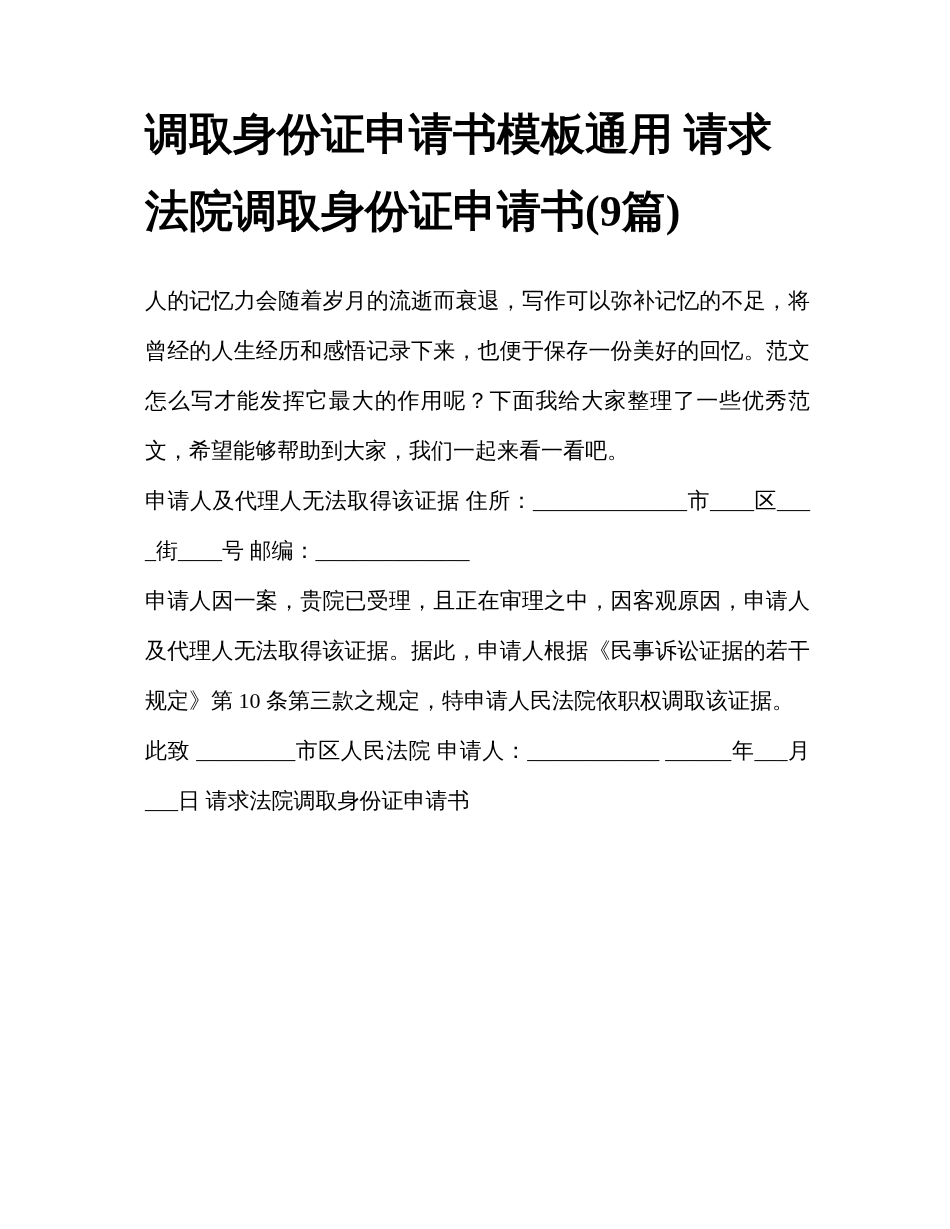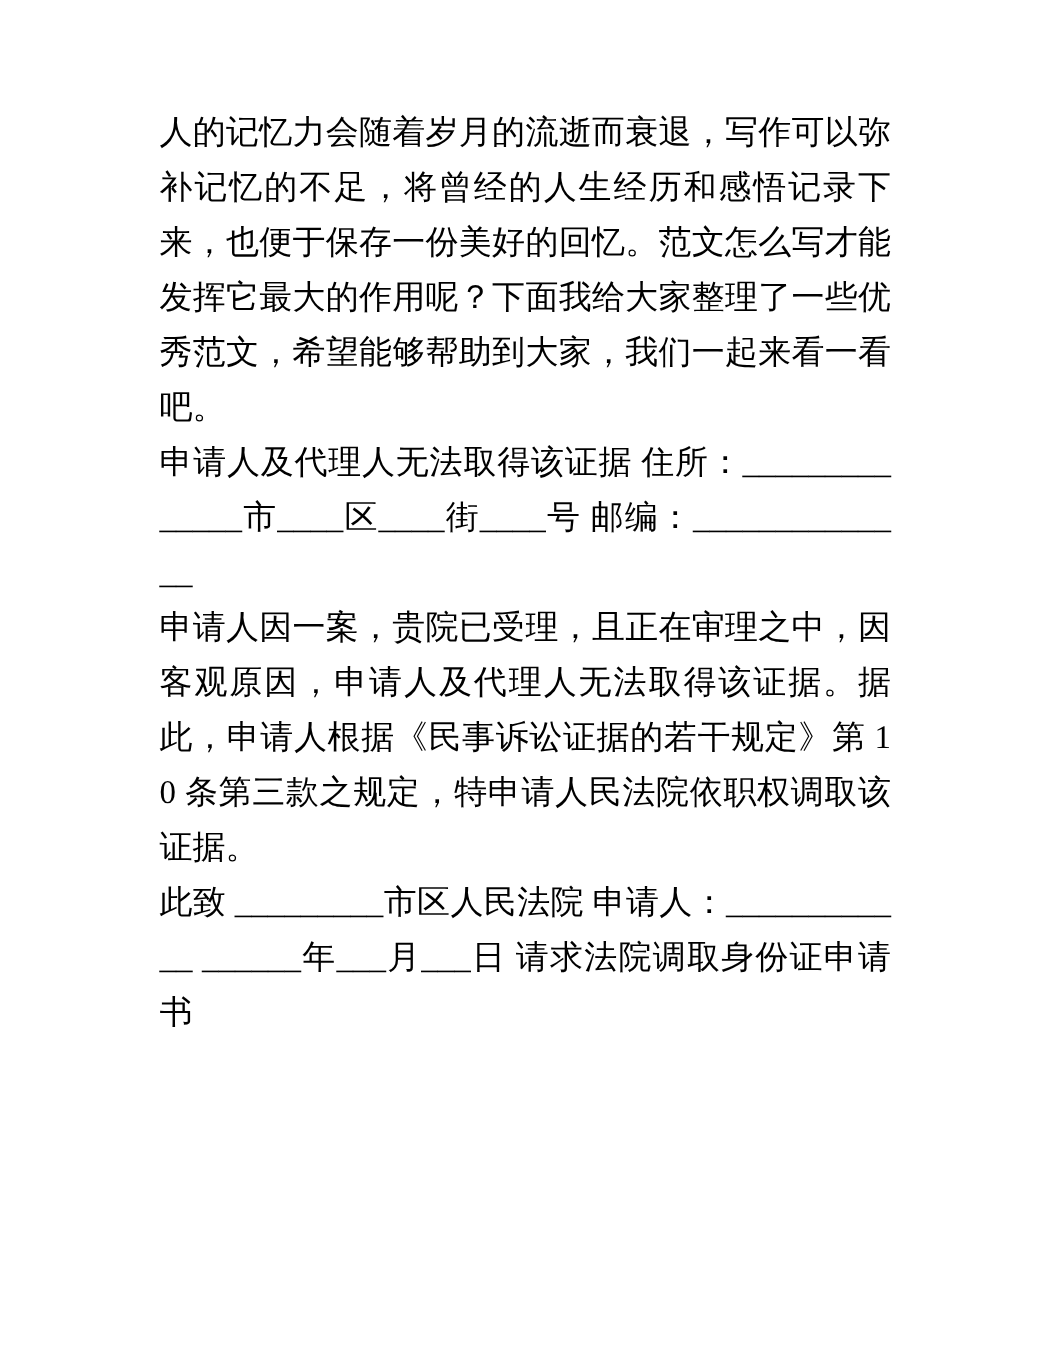--- a/index.html
+++ b/index.html
@@ -22,33 +22,34 @@
   .doc-title {
     font-family: "Liberation Serif", "DejaVu Serif", serif;
     font-size: 44px;
     font-weight: 700;
     line-height: 77px;
     margin: 0 0 26px 0;
     color: #000000;
     word-break: break-all;
   }
   .body-text p {
-    font-size: 30px;
+    font-size: 22px;
     line-height: 50px;
     margin: 0;
     text-align: justify;
     text-justify: inter-ideograph;
     word-break: break-all;
     color: #000000;
   }
 </style>
 </head>
 <body>
 
 <div class="page">
+  <h1 class="doc-title">调取身份证申请书模板通用 请求法院调取身份证申请书(9篇)</h1>
 
   <div class="body-text">
     <p>人的记忆力会随着岁月的流逝而衰退，写作可以弥补记忆的不足，将曾经的人生经历和感悟记录下来，也便于保存一份美好的回忆。范文怎么写才能发挥它最大的作用呢？下面我给大家整理了一些优秀范文，希望能够帮助到大家，我们一起来看一看吧。</p>
     <p>申请人及代理人无法取得该证据 住所：______________市____区____街____号 邮编：______________</p>
     <p>申请人因一案，贵院已受理，且正在审理之中，因客观原因，申请人及代理人无法取得该证据。据此，申请人根据《民事诉讼证据的若干规定》第 10 条第三款之规定，特申请人民法院依职权调取该证据。</p>
     <p>此致 _________市区人民法院 申请人：____________ ______年___月___日 请求法院调取身份证申请书</p>
   </div>
 </div>
 
 </body></html>

